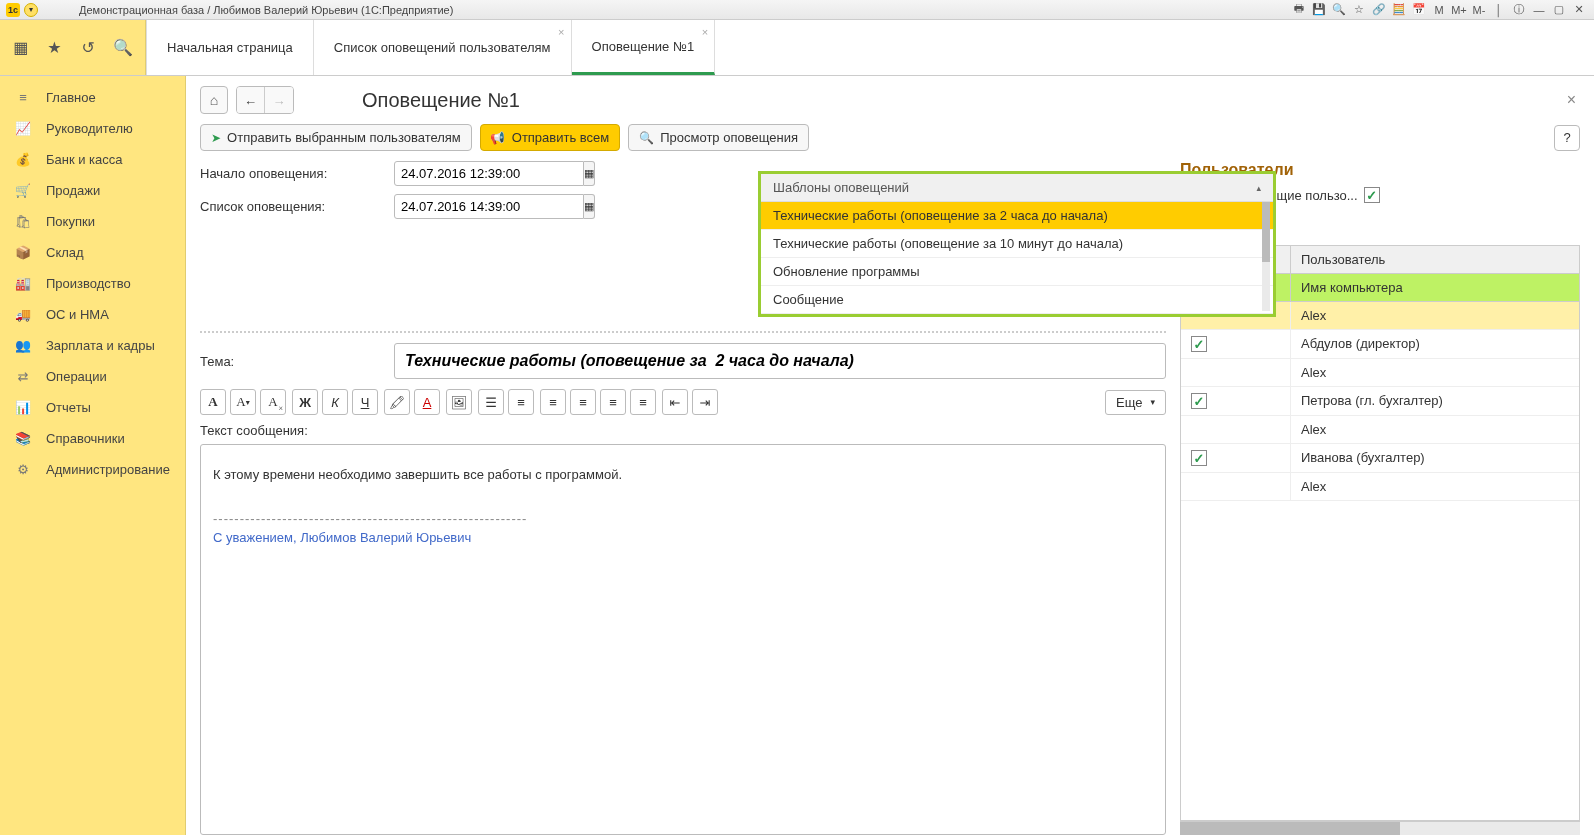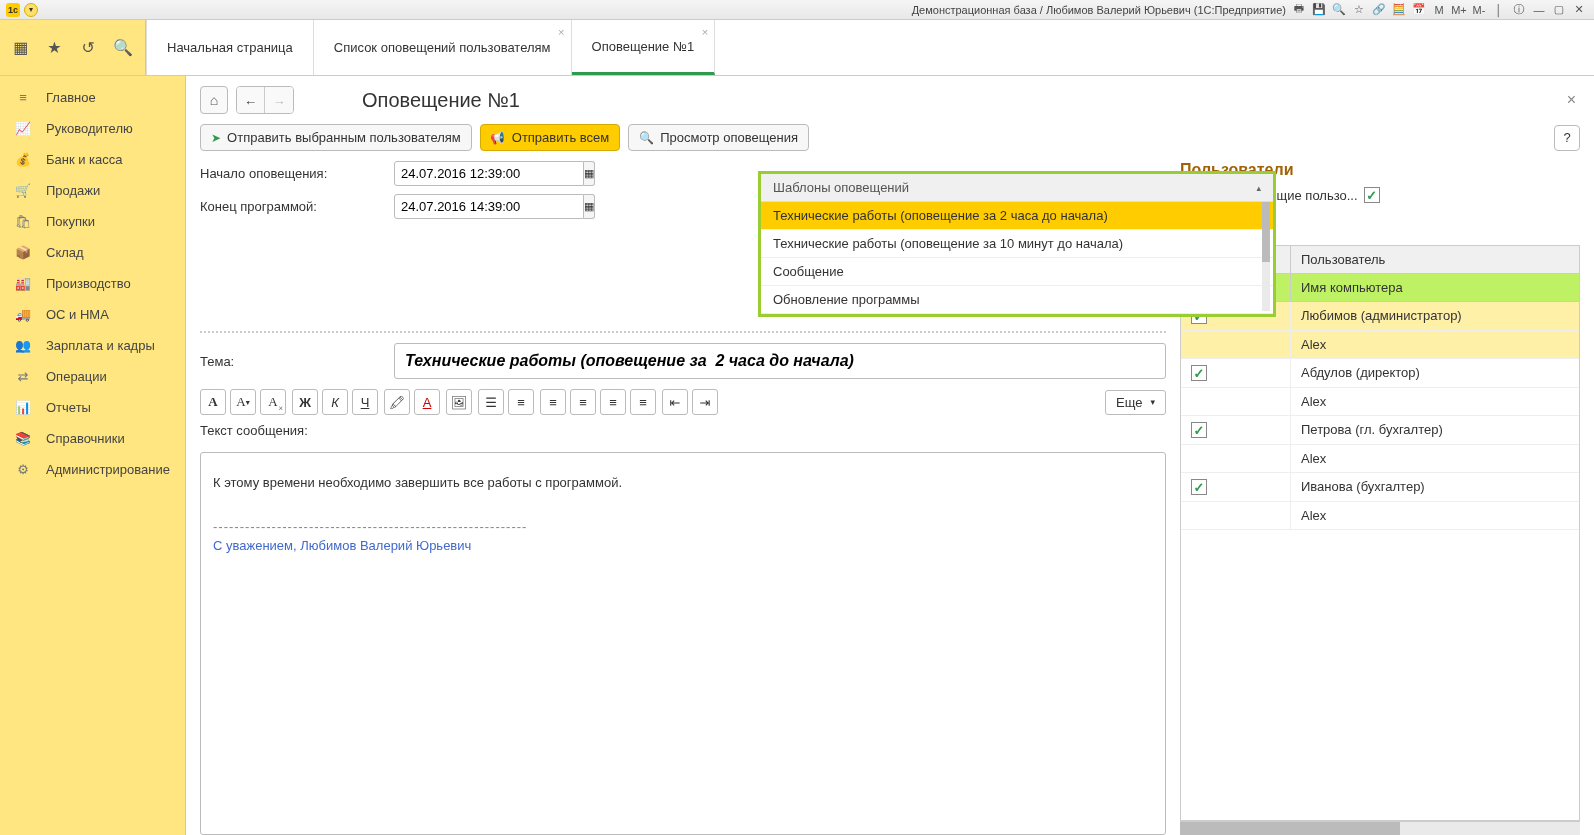--- a/index.html
+++ b/index.html
@@ -1,21 +1,21 @@
 <!DOCTYPE html>
 <html><head>
 <meta charset="utf-8">
 <style>
 * { box-sizing: border-box; margin: 0; padding: 0; }
 body { font-family: Arial, sans-serif; font-size: 13px; background: #f0f0f0; color: #333; overflow: hidden; width: 1594px; height: 835px; }
 
-.titlebar { height: 20px; background: linear-gradient(#f5f5f5,#e8e8e8); display: flex; align-items: center; padding: 0 6px; font-size: 11px; gap: 4px; border-bottom: 1px solid #ccc; text-align: right;}
+.titlebar { height: 20px; background: linear-gradient(#f5f5f5,#e8e8e8); display: flex; align-items: center; padding: 0 6px; font-size: 11px; gap: 4px; border-bottom: 1px solid #ccc;}
 .titlebar .app-icon { width: 14px; height: 14px; background: #ffcc00; border-radius: 3px; display: inline-flex; align-items: center; justify-content: center; font-size:9px; font-weight:bold;}
 .titlebar .dd-icon { width: 14px; height: 14px; background: #ffe066; border-radius: 50%; border:1px solid #d4b000; display:inline-flex; align-items:center; justify-content:center; font-size:8px;}
-.titlebar-title { flex:1; color:#444; padding-left:6px;}
+.titlebar-title { flex:1; color:#444; padding-left:6px;margin-left:31px;}
 .titlebar-right { display:flex; gap:2px; align-items:center;}
 .titlebar-right .tb-btn { width:18px; height:16px; display:inline-flex; align-items:center; justify-content:center; font-size:11px; color:#555; cursor:pointer;}
 
 .toolbar-row { height: 56px; background: #fff; border-bottom: 1px solid #ccc; display:flex;}
 .toolbar-left { width: 146px; background:#ffe680; border-right:1px solid #e0cc70; display:flex; align-items:center; gap:16px; padding:0 12px;}
 .toolbar-left .ticon { width:20px; height:20px; display:inline-flex; align-items:center; justify-content:center; color:#555; cursor:pointer; font-size:16px;}
 .tabs { display:flex; align-items:stretch;}
 .tab { border-right:1px solid #ddd; padding: 0 20px; display:flex; align-items:center; position:relative; background:#fff; cursor:pointer; font-size:13px; color:#333; min-width:140px;}
 .tab .close-x { position:absolute; top:6px; right:6px; font-size:11px; color:#aaa;}
 .tab.active { border-bottom: 3px solid #2e9b4f;}
@@ -63,21 +63,21 @@
 .hr-dots { border:none; border-top:2px dotted #ccc; margin:6px 0 10px 0;}
 
 .theme-line { display:flex; align-items:center; margin-bottom:10px;}
 .theme-input { flex:1; border:1px solid #bbb; border-radius:3px; padding:8px 10px; font-size:16px; font-style:italic; font-weight:bold;}
 
 .rt-toolbar { display:flex; gap:6px; align-items:center; margin-bottom:8px;}
 .rt-group { display:flex; gap:4px;}
 .rt-btn { width:26px; height:26px; border:1px solid #bbb; border-radius:3px; background:#fff; display:inline-flex; align-items:center; justify-content:center; cursor:pointer; font-size:13px;}
 .rt-more { border:1px solid #bbb; border-radius:3px; padding:4px 10px; display:inline-flex; align-items:center; gap:8px; cursor:pointer; margin-left:auto;}
 
-.msg-label { margin-bottom:14px;}
+.msg-label { margin-bottom:6px;}
 .msg-body { flex:1; border:1px solid #bbb; border-radius:3px; padding:10px 12px; overflow:auto; line-height:1.5;}
 .msg-body .big { font-size:17px; }
 .msg-body .sig { color:#4169c9;}
 .msg-body .dash { color:#888; letter-spacing:1px;}
 
 .right-title { color:#a16207; font-size:16px; font-weight:bold; margin-bottom:8px;}
 .chk-line { display:flex; align-items:center; gap:6px; margin-bottom:8px; color:#333;}
 .chk { width:16px; height:16px; border:1px solid #888; display:inline-flex; align-items:center; justify-content:center; color:#2e9b4f; font-size:13px; font-weight:bold; cursor:pointer; background:#fff;}
 .small-tb { display:flex; gap:6px; margin-bottom:8px;}
 .small-btn { width:28px; height:26px; border:1px solid #bbb; border-radius:3px; background:#f7f7f7; display:inline-flex; align-items:center; justify-content:center; cursor:pointer;}
@@ -231,21 +231,21 @@
     <div class="body-row">
       <div class="left-col">
         <div class="form-line">
           <div class="form-label">Начало оповещения:</div>
           <div class="date-input">
             <input value="24.07.2016 12:39:00" style="">
             <div class="cal-btn">▦</div>
           </div>
         </div>
         <div class="form-line">
-          <div class="form-label">Конец программой:</div>
+          <div class="form-label">Список оповещения:</div>
           <div class="date-input">
             <input value="24.07.2016 14:39:00" style="">
             <div class="cal-btn">▦</div>
           </div>
         </div>
 
         <div style="height:98px"></div>
         <hr class="hr-dots">
 
         <div class="theme-line">
@@ -313,26 +313,20 @@
         <div class="user-table">
           <div class="ut-head">
             <div class="ut-h1">Оповестить</div>
             <div class="ut-h2">Пользователь</div>
           </div>
           <div class="ut-sub">
             <div class="ut-h1"></div>
             <div class="ut-h2">Имя компьютера</div>
           </div>
           <div class="ut-row hl">
-            <div class="ut-c1">
-                <span class="chk">✓</span>
-              </div>
-            <div class="ut-c2">Любимов (администратор)</div>
-          </div>
-          <div class="ut-row hl">
             <div class="ut-c1"></div>
               <div class="ut-c2">Alex</div>
           </div>
           <div class="ut-row">
             <div class="ut-c1">
                 <span class="chk">✓</span>
               </div>
             <div class="ut-c2">Абдулов (директор)</div>
           </div>
           <div class="ut-row">
@@ -366,21 +360,21 @@
       </div>
     </div>
 
     <div class="dropdown-box">
       <div class="dropdown-header">
         <span>Шаблоны оповещений</span>
         <span class="dd-arrow">▴</span>
       </div>
       <div class="dd-item selected"><span>Технические работы (оповещение за  2 часа до начала)</span></div>
       <div class="dd-item"><span>Технические работы (оповещение за 10 минут до начала)</span></div>
+      <div class="dd-item"><span>Обновление программы</span></div>
       <div class="dd-item"><span>Сообщение</span></div>
-      <div class="dd-item"><span>Обновление программы</span></div>
       <div class="dd-scroll">
           <div class="dd-thumb"></div>
         </div>
     </div>
 
   </div>
 </div>
 
 </body></html>

